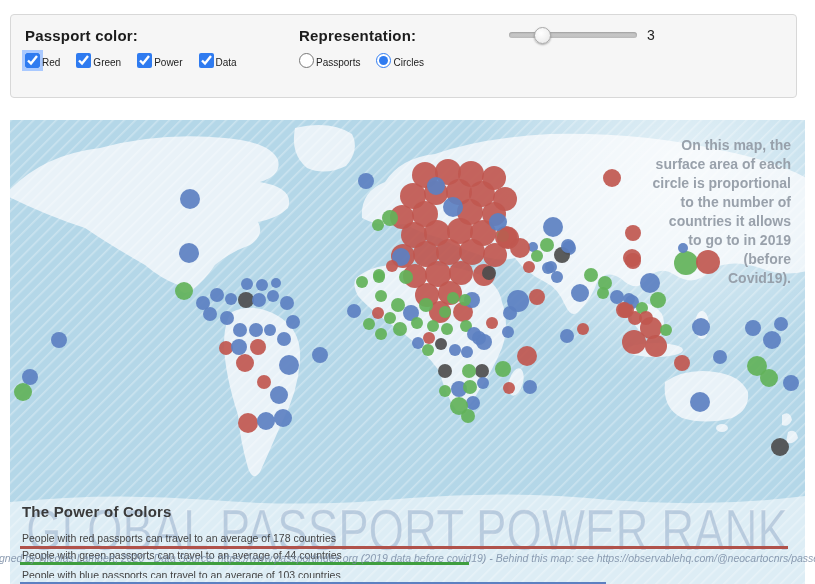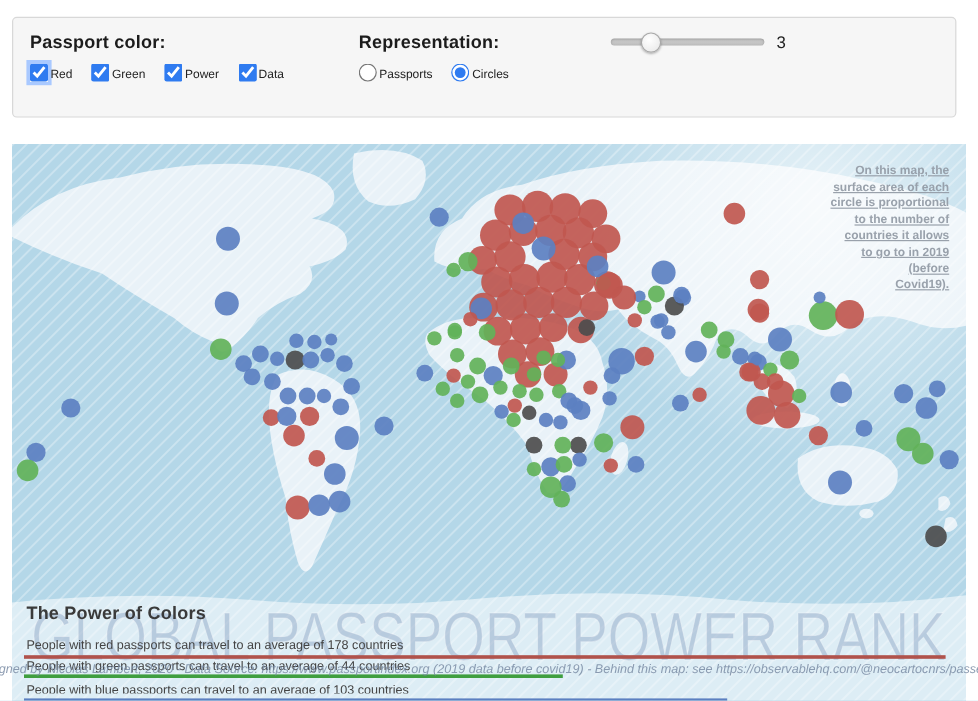--- a/index.html
+++ b/index.html
@@ -46,22 +46,22 @@
   }
   .slider-value{font-size:14px;color:#222;}
   
   .map{
     position:absolute;left:10px;top:120px;width:795px;height:464px;overflow:hidden;
     background:#b4d7e8;
   }
   .map svg{position:absolute;left:0;top:0;}
   .annotation{
     position:absolute;right:14px;top:16px;width:168px;text-align:right;
-    font-size:10px;font-weight:bold;color:rgba(148,156,166,.95);
-    line-height:1.36;white-space:pre-line;text-decoration:underline;
+    font-size:14px;font-weight:bold;color:rgba(148,156,166,.95);
+    line-height:1.36;white-space:pre-line;
   }
   .map-title{
     position:absolute;left:12px;top:383px;font-size:15px;font-weight:bold;color:#3a3a3a;
     letter-spacing:.2px;
   }
   .legend-line{position:absolute;left:12px;font-size:10.5px;color:#444;white-space:nowrap;}
   .line-red{top:412px;}
   .line-green{top:429px;}
   .line-blue-clip{position:absolute;left:12px;top:449px;height:9px;overflow:hidden;}
   .line-blue-clip .legend-line{position:static;text-align:right;}

